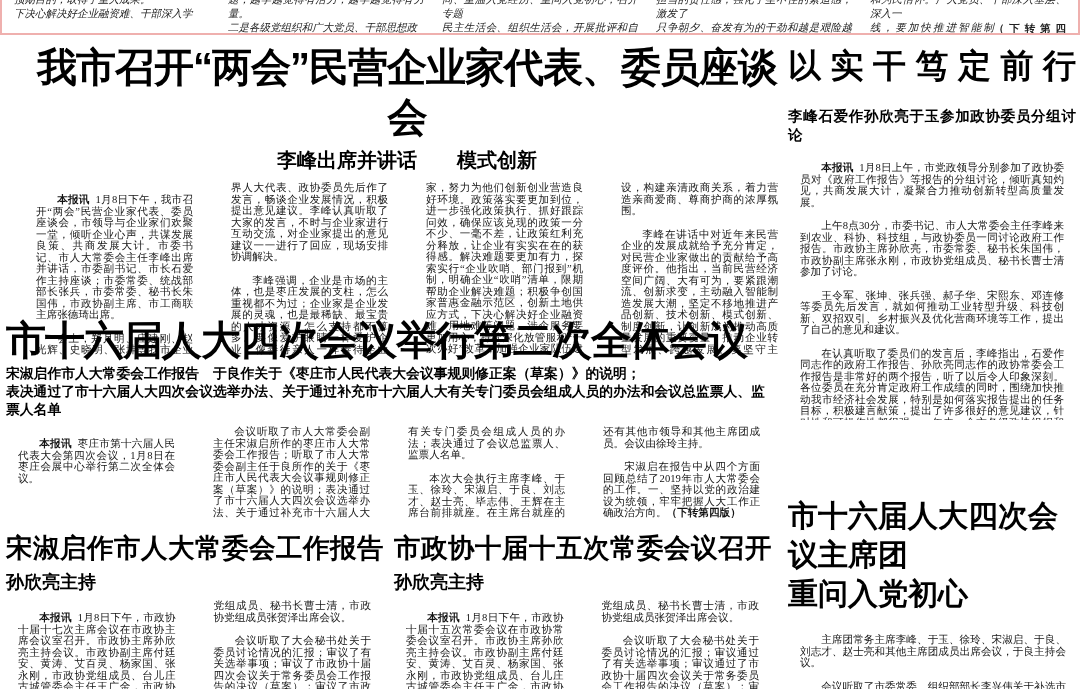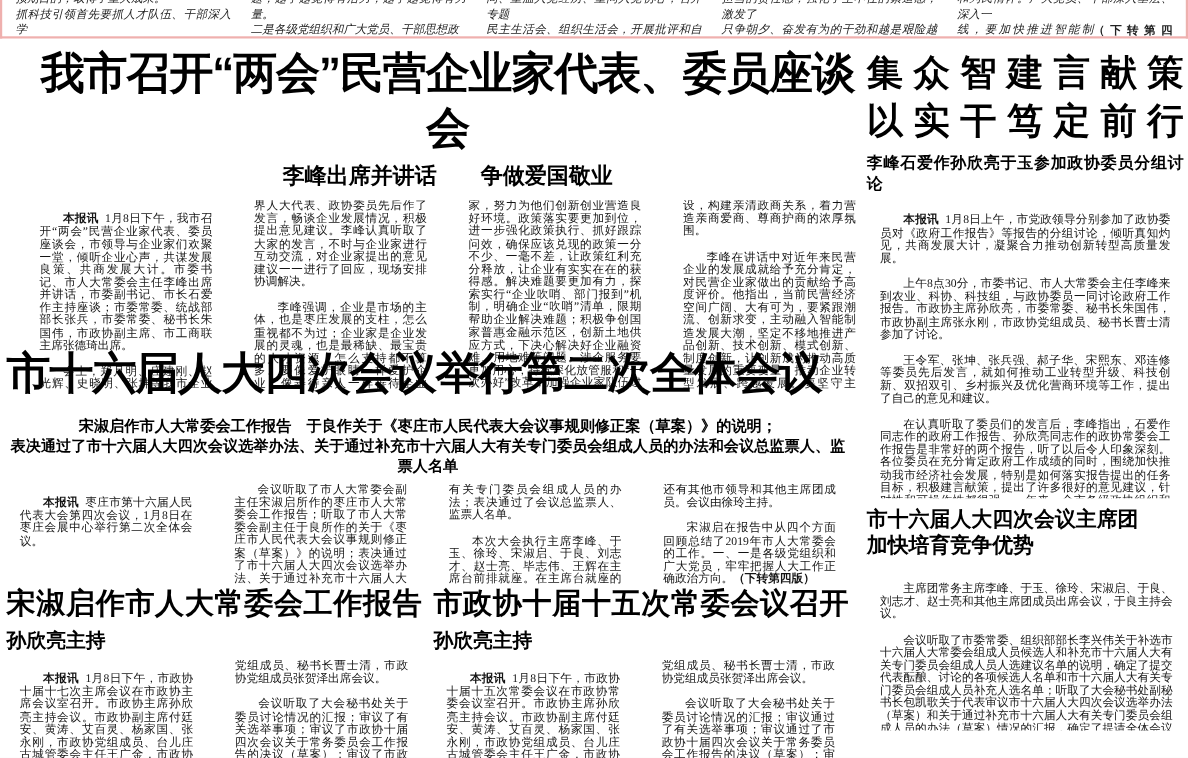--- a/index.html
+++ b/index.html
@@ -23,48 +23,48 @@
   .jump{font-family:"Liberation Sans",sans-serif;font-weight:bold;white-space:nowrap;}
   .byline{margin:0;text-align:right;font-family:"Liberation Sans",sans-serif;font-weight:bold;padding-right:6px;}
   
   .art-main{position:absolute;left:24px;top:42px;width:766px;}
   .art-main .hl{font-size:40px;line-height:50px;text-align:center;letter-spacing:-1px;}
   .art-main .sub{font-size:20px;line-height:26px;text-align:center;margin-top:5px;}
   .art-main .body-txt{margin-top:9px;height:182px;column-count:4;column-gap:14px;}
   
   .art-right{position:absolute;left:788px;top:44px;width:288px;}
   .art-right .hl{font-size:33px;line-height:44px;text-align:justify;text-align-last:justify;}
-  .art-right .sub{font-size:14.5px;line-height:19px;margin-top:8px;text-align:justify;text-align-last:justify;}
+  .art-right .sub{font-size:14.5px;line-height:19px;margin-top:19px;text-align:justify;text-align-last:justify;}
   .art-right .body-txt{margin-top:5px;height:270px;}
   
   .art-mid{position:absolute;left:6px;top:317px;width:766px;}
   .art-mid .hl{font-size:40px;line-height:46px;text-align:left;letter-spacing:-1px;}
-  .art-mid .sub{font-size:13.8px;line-height:18px;text-align:center;margin-top:16px;}
+  .art-mid .sub{font-size:13.8px;line-height:18px;margin-top:2px;}
   .art-mid .body-txt{margin-top:7px;height:124px;column-count:4;column-gap:14px;}
   
   .art-bl{position:absolute;left:6px;top:532px;width:377px;}
   .art-bm{position:absolute;left:394px;top:532px;width:377px;}
   .art-bl .hl,.art-bm .hl{font-size:26.5px;line-height:32px;letter-spacing:0.5px;white-space:nowrap;}
   .art-bl .sub,.art-bm .sub{font-size:18px;line-height:24px;margin-top:6px;}
   .art-bl .body-txt,.art-bm .body-txt{margin-top:6px;height:101px;column-count:2;column-gap:14px;}
   
   .art-br{position:absolute;left:788px;top:461px;width:290px;}
-  .art-br .hl{font-size:19px;line-height:24px;}
+  .art-br .hl{font-size:30px;line-height:39px;margin-top:35px;}
   .art-br .body-txt{margin-top:9px;height:146px;}
 </style>
 </head>
 <body>
 
 <div id="page">
 
   <div class="top-strip">
     <div class="ts-inner">
       <div class="ts-col">
         <span class="ts-line">预期目的，取得了重大成果。</span>
-        <span class="ts-line">抓科技引领首先要抓人才队伍、干部深入学</span>
+        <span class="ts-line">下决心解决好企业融资难、干部深入学</span>
       </div>
       <div class="ts-col">
         <span class="ts-line">题，越学越觉得有活力，越学越觉得有力量。</span>
         <span class="ts-line">二是各级党组织和广大党员、干部思想政</span>
       </div>
       <div class="ts-col">
         <span class="ts-line">同、重温入党经历、重问入党初心，召开专题</span>
         <span class="ts-line">民主生活会、组织生活会，开展批评和自我批</span>
       </div>
       <div class="ts-col">
@@ -76,33 +76,32 @@
         <span class="ts-line ts-line-flex">
           <span>线，要加快推进智能制造。</span>
           <b>（下转第四版）</b>
         </span>
       </div>
     </div>
   </div>
 
   <div class="art-main">
     <h1 class="hl">我市召开“两会”民营企业家代表、委员座谈会</h1>
-    <div class="sub">李峰出席并讲话　　争做爱国敬业</div>
+    <div class="sub">李峰出席并讲话　　模式创新</div>
     <div class="body-txt">
       <p class="para"><b class="lead">本报讯</b><span>1月8日下午，我市召开“两会”民营企业家代表、委员座谈会，市领导与企业家们欢聚一堂，倾听企业心声，共谋发展良策、共商发展大计。市委书记、市人大常委会主任李峰出席并讲话，市委副书记、市长石爱作主持座谈；市委常委、统战部部长张兵，市委常委、秘书长朱国伟，市政协副主席、市工商联主席张德琦出席。</span></p>
       <p class="para">会上，郑月明、庄建刚、赵光辉、史晓明、张坤等我市企业界人大代表、政协委员先后作了发言，畅谈企业发展情况，积极提出意见建议。李峰认真听取了大家的发言，不时与企业家进行互动交流，对企业家提出的意见建议一一进行了回应，现场安排协调解决。</p>
       <p class="para">李峰强调，企业是市场的主体，也是枣庄发展的支柱，怎么重视都不为过；企业家是企业发展的灵魂，也是最稀缺、最宝贵的人才资源，怎么支持都不算多。要像爱护眼睛一样爱护企业，像善待亲人一样善待企业家，努力为他们创新创业营造良好环境。政策落实要更加到位，进一步强化政策执行、抓好跟踪问效，确保应该兑现的政策一分不少、一毫不差，让政策红利充分释放，让企业有实实在在的获得感。解决难题要更加有力，探索实行“企业吹哨、部门报到”机制，明确企业“吹哨”清单，限期帮助企业解决难题；积极争创国家普惠金融示范区，创新土地供应方式，下决心解决好企业融资难、用地难等问题。涉企服务要更加用心，持续深化放管服和“一次办好”改革，加强企业家队伍建设，构建亲清政商关系，着力营造亲商爱商、尊商护商的浓厚氛围。</p>
       <p class="para">李峰在讲话中对近年来民营企业的发展成就给予充分肯定，对民营企业家做出的贡献给予高度评价。他指出，当前民营经济空间广阔、大有可为，要紧跟潮流、创新求变，主动融入智能制造发展大潮，坚定不移地推进产品创新、技术创新、模式创新、制度创新，让创新成为推动高质量发展的重要变量，推动企业转型发展、跨越发展。要坚守主业、扎根实业，弘扬“工匠精神”，不断把专业做强、特色做优、产品做精，厚植企业发展的底气，加快培育竞争优势。要规范管理、谋求长远，加快建立现代企业制度，加快企业股份制改造，借助资本市场提升企业运营管理水平，增强企业综合竞争力。要引领示范、回报社会，在投资创业、就业纳税、环境保护、双招双引上多担责任，在脱贫攻坚、乡村振兴、公益慈善上多做贡献，争做爱国敬业、守法经营、创业创新、回报社会的典范。</p>
       <p class="byline">（记者　崔累果）</p>
     </div>
   </div>
 
   <div class="art-right">
     <h2 class="hl">
-      <span style="display:block">集众智建言献策</span>
       <span style="display:block">以实干笃定前行</span>
     </h2>
     <div class="sub">李峰石爱作孙欣亮于玉参加政协委员分组讨论</div>
     <div class="body-txt">
       <p class="para"><b class="lead">本报讯</b><span>1月8日上午，市党政领导分别参加了政协委员对《政府工作报告》等报告的分组讨论，倾听真知灼见，共商发展大计，凝聚合力推动创新转型高质量发展。</span></p>
       <p class="para">上午8点30分，市委书记、市人大常委会主任李峰来到农业、科协、科技组，与政协委员一同讨论政府工作报告。市政协主席孙欣亮，市委常委、秘书长朱国伟，市政协副主席张永刚，市政协党组成员、秘书长曹士清参加了讨论。</p>
       <p class="para">王令军、张坤、张兵强、郝子华、宋熙东、邓连修等委员先后发言，就如何推动工业转型升级、科技创新、双招双引、乡村振兴及优化营商环境等工作，提出了自己的意见和建议。</p>
       <p class="para">在认真听取了委员们的发言后，李峰指出，石爱作同志作的政府工作报告、孙欣亮同志作的政协常委会工作报告是非常好的两个报告，听了以后令人印象深刻。各位委员在充分肯定政府工作成绩的同时，围绕加快推动我市经济社会发展，特别是如何落实报告提出的任务目标，积极建言献策，提出了许多很好的意见建议，针对性和可操作性都很强。一年来，全市各级政协组织和广大政协委员围绕中心主动作为，认真履职尽责，积极参政议政，为枣庄发展贡献智慧和力量，体现了对市委、市政府工作的支持。</p>
       <p class="para"><span>李峰强调，一要抓好科技引领，推动高质量发展。抓科技引领首先要抓人才队伍，人才来了技术就来了，项目、资金就会随之而来。要下大力气引进更多的外来人才、培养更多的本地人才，特别对科技人才，要确保引得来、用得好、留得住，为推动创新转型高质量发展提供重要支撑。二要实施制造业强市战略，推动转型发展。要加快推进智能制造，着力打造无人车间、黑灯工厂，推动传统产业向自动化、数字化、网络化、智能化升级。</span></p>
     </div>
@@ -111,21 +110,21 @@
   <div class="art-mid">
     <h1 class="hl">市十六届人大四次会议举行第二次全体会议</h1>
     <div class="sub">
       <span style="display:block">宋淑启作市人大常委会工作报告　于良作关于《枣庄市人民代表大会议事规则修正案（草案）》的说明；</span>
       <span style="display:block">表决通过了市十六届人大四次会议选举办法、关于通过补充市十六届人大有关专门委员会组成人员的办法和会议总监票人、监票人名单</span>
     </div>
     <div class="body-txt">
       <p class="para"><b class="lead">本报讯</b><span>枣庄市第十六届人民代表大会第四次会议，1月8日在枣庄会展中心举行第二次全体会议。</span></p>
       <p class="para">会议听取了市人大常委会副主任宋淑启所作的枣庄市人大常委会工作报告；听取了市人大常委会副主任于良所作的关于《枣庄市人民代表大会议事规则修正案（草案）》的说明；表决通过了市十六届人大四次会议选举办法、关于通过补充市十六届人大有关专门委员会组成人员的办法；表决通过了会议总监票人、监票人名单。</p>
       <p class="para">本次大会执行主席李峰、于玉、徐玲、宋淑启、于良、刘志才、赵士亮、毕志伟、王辉在主席台前排就座。在主席台就座的还有其他市领导和其他主席团成员。会议由徐玲主持。</p>
-      <p class="para"><span>宋淑启在报告中从四个方面回顾总结了2019年市人大常委会的工作。一、一是各级党组织和广大党员，牢牢把握人大工作正确政治方向。</span><b class="jump">（下转第四版）</b></p>
+      <p class="para"><span>宋淑启在报告中从四个方面回顾总结了2019年市人大常委会的工作。一、坚持以党的政治建设为统领，牢牢把握人大工作正确政治方向。</span><b class="jump">（下转第四版）</b></p>
     </div>
   </div>
 
   <div class="art-bl">
     <h2 class="hl">宋淑启作市人大常委会工作报告</h2>
     <div class="sub">孙欣亮主持</div>
     <div class="body-txt">
       <p class="para"><b class="lead">本报讯</b><span>1月8日下午，市政协十届十七次主席会议在市政协主席会议室召开。市政协主席孙欣亮主持会议。市政协副主席付廷安、黄涛、艾百灵、杨家国、张永刚，市政协党组成员、台儿庄古城管委会主任王广金，市政协党组成员、秘书长曹士清，市政协党组成员张贺泽出席会议。</span></p>
       <p class="para"><span>会议听取了大会秘书处关于委员讨论情况的汇报；审议了有关选举事项；审议了市政协十届四次会议关于常务委员会工作报告的决议（草案）；审议了市政协十届四次会议关于常务委员会提案工作报告的决议（草案）；审议了市政协十届四次会议提案审查情况的报告（草案）；审议了市政协十届四次会议政治决议（草案）；审议通过了市政协十届十五次常委会会议议程。</span></p>
     </div>
@@ -136,21 +135,21 @@
     <div class="sub">孙欣亮主持</div>
     <div class="body-txt">
       <p class="para"><b class="lead">本报讯</b><span>1月8日下午，市政协十届十五次常委会议在市政协常委会议室召开。市政协主席孙欣亮主持会议。市政协副主席付廷安、黄涛、艾百灵、杨家国、张永刚，市政协党组成员、台儿庄古城管委会主任王广金，市政协党组成员、秘书长曹士清，市政协党组成员张贺泽出席会议。</span></p>
       <p class="para"><span>会议听取了大会秘书处关于委员讨论情况的汇报；审议通过了有关选举事项；审议通过了市政协十届四次会议关于常务委员会工作报告的决议（草案）；审议通过了市政协十届四次会议关于常务委员会提案工作报告的决议（草案）；审议通过了市政协十届四次会议提案审查情况的报告（草案）；审议通过了市政协十届四次会议政治决议（草案）。</span></p>
     </div>
   </div>
 
   <div class="art-br">
     <h2 class="hl">
       <span style="display:block">市十六届人大四次会议主席团</span>
-      <span style="display:block">加快培育竞争优势</span>
+      <span style="display:block">重问入党初心</span>
     </h2>
     <div class="body-txt">
       <p class="para">主席团常务主席李峰、于玉、徐玲、宋淑启、于良、刘志才、赵士亮和其他主席团成员出席会议，于良主持会议。</p>
       <p class="para"><span>会议听取了市委常委、组织部部长李兴伟关于补选市十六届人大常委会组成人员候选人和补充市十六届人大有关专门委员会组成人员人选建议名单的说明，确定了提交代表酝酿、讨论的各项候选人名单和市十六届人大有关专门委员会组成人员补充人选名单；听取了大会秘书处副秘书长包凯歌关于代表审议市十六届人大四次会议选举办法（草案）和关于通过补充市十六届人大有关专门委员会组成人员的办法（草案）情况的汇报，确定了提请全体会议表决的两个办法（草案）；审议了总监票人、监票人名单（草案），确定提请全体会议表决。</span></p>
     </div>
   </div>
 
 </div>
 
 </body></html>

